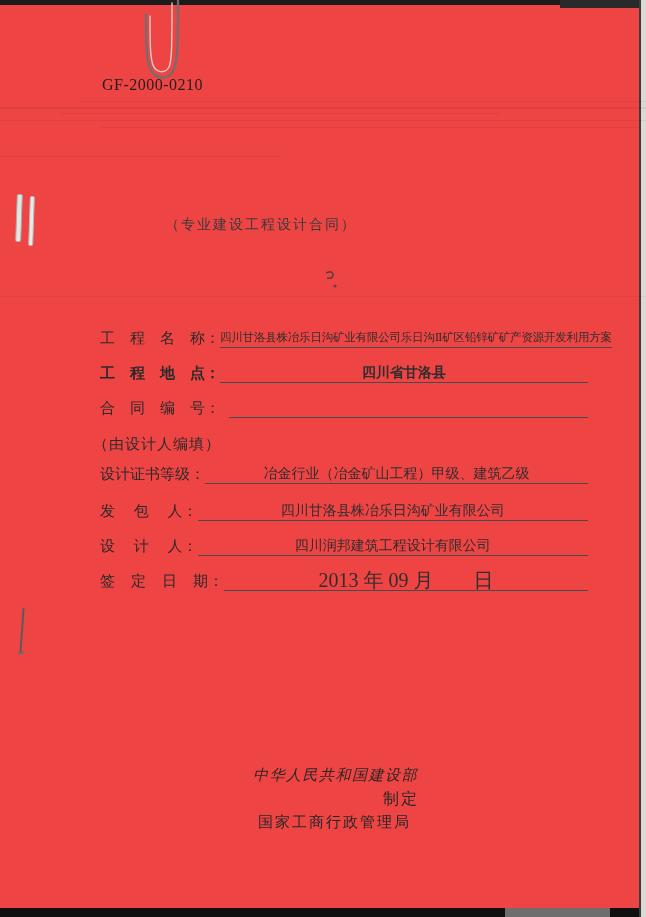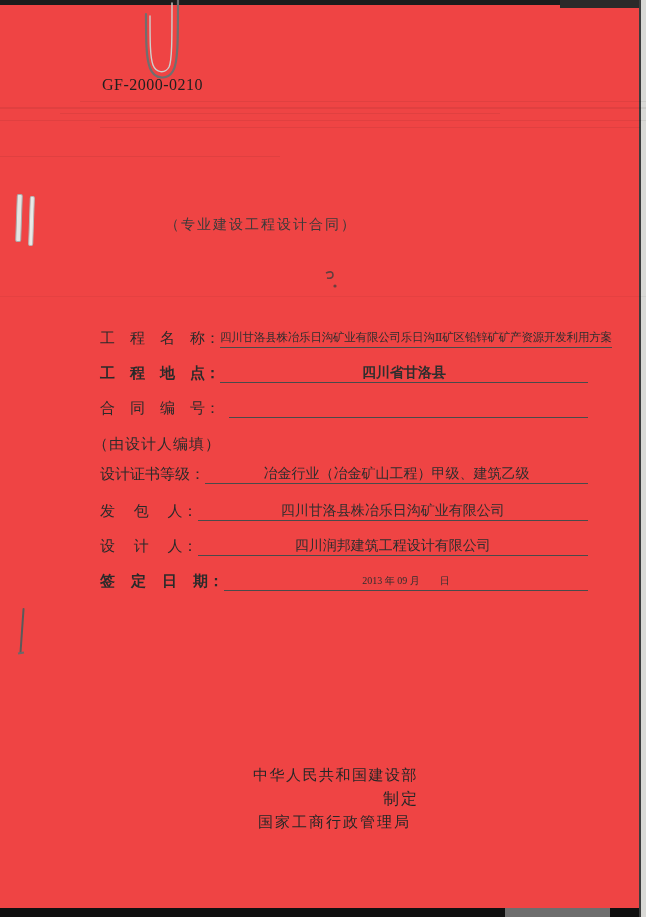--- a/index.html
+++ b/index.html
@@ -38,24 +38,24 @@
   .f-value{flex:1 1 auto;border-bottom:1px solid #4a4a4a;text-align:center;
     font-size:14px;line-height:19px;color:#2e2e2e;min-height:19px;white-space:pre;}
   .row-name  {top:326px;}
   .row-name .f-value{font-size:11.5px;letter-spacing:-0.2px;}
   .row-loc   {top:361px;font-weight:bold;}
   .row-num   {top:396px;gap:9px;}
   .row-cert  {top:462px;}
   .row-emp   {top:499px;}
   .row-des   {top:534px;}
   .row-date  {top:569px;}
-  .row-date .f-label{font-weight:bold;letter-spacing:0.5px;}
-  .row-date .f-value{font-size:10px;}
+  .row-date .f-label{font-weight:normal;letter-spacing:0.5px;}
+  .row-date .f-value{font-size:20px;}
   .note{position:absolute;left:93px;top:429px;font-size:15px;color:#2c2c2c;letter-spacing:1px;margin-top:6px;}
-  .footer-line1{position:absolute;left:253px;top:766px;font-size:15px;letter-spacing:1.5px;color:#272727;}
+  .footer-line1{position:absolute;left:253px;top:766px;font-size:15px;letter-spacing:1.5px;color:#272727;font-style:italic;}
   .footer-line2{position:absolute;left:383px;top:789px;font-size:16px;letter-spacing:2px;color:#272727;}
   .footer-line3{position:absolute;left:258px;top:813px;font-size:15px;letter-spacing:2px;color:#272727;}
 </style>
 </head>
 <body>
 
 <div class="page">
 
   <div class="edge-top"></div>
   <div class="edge-top-right"></div>

